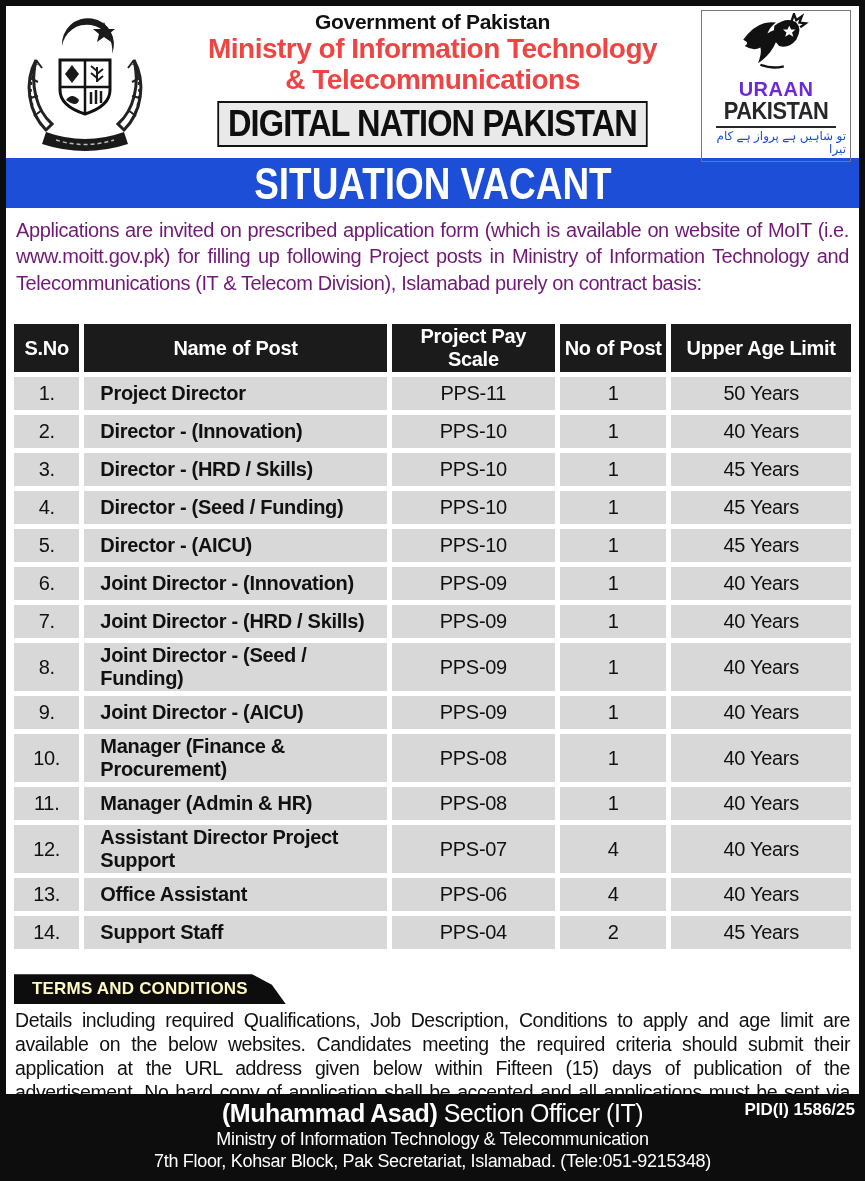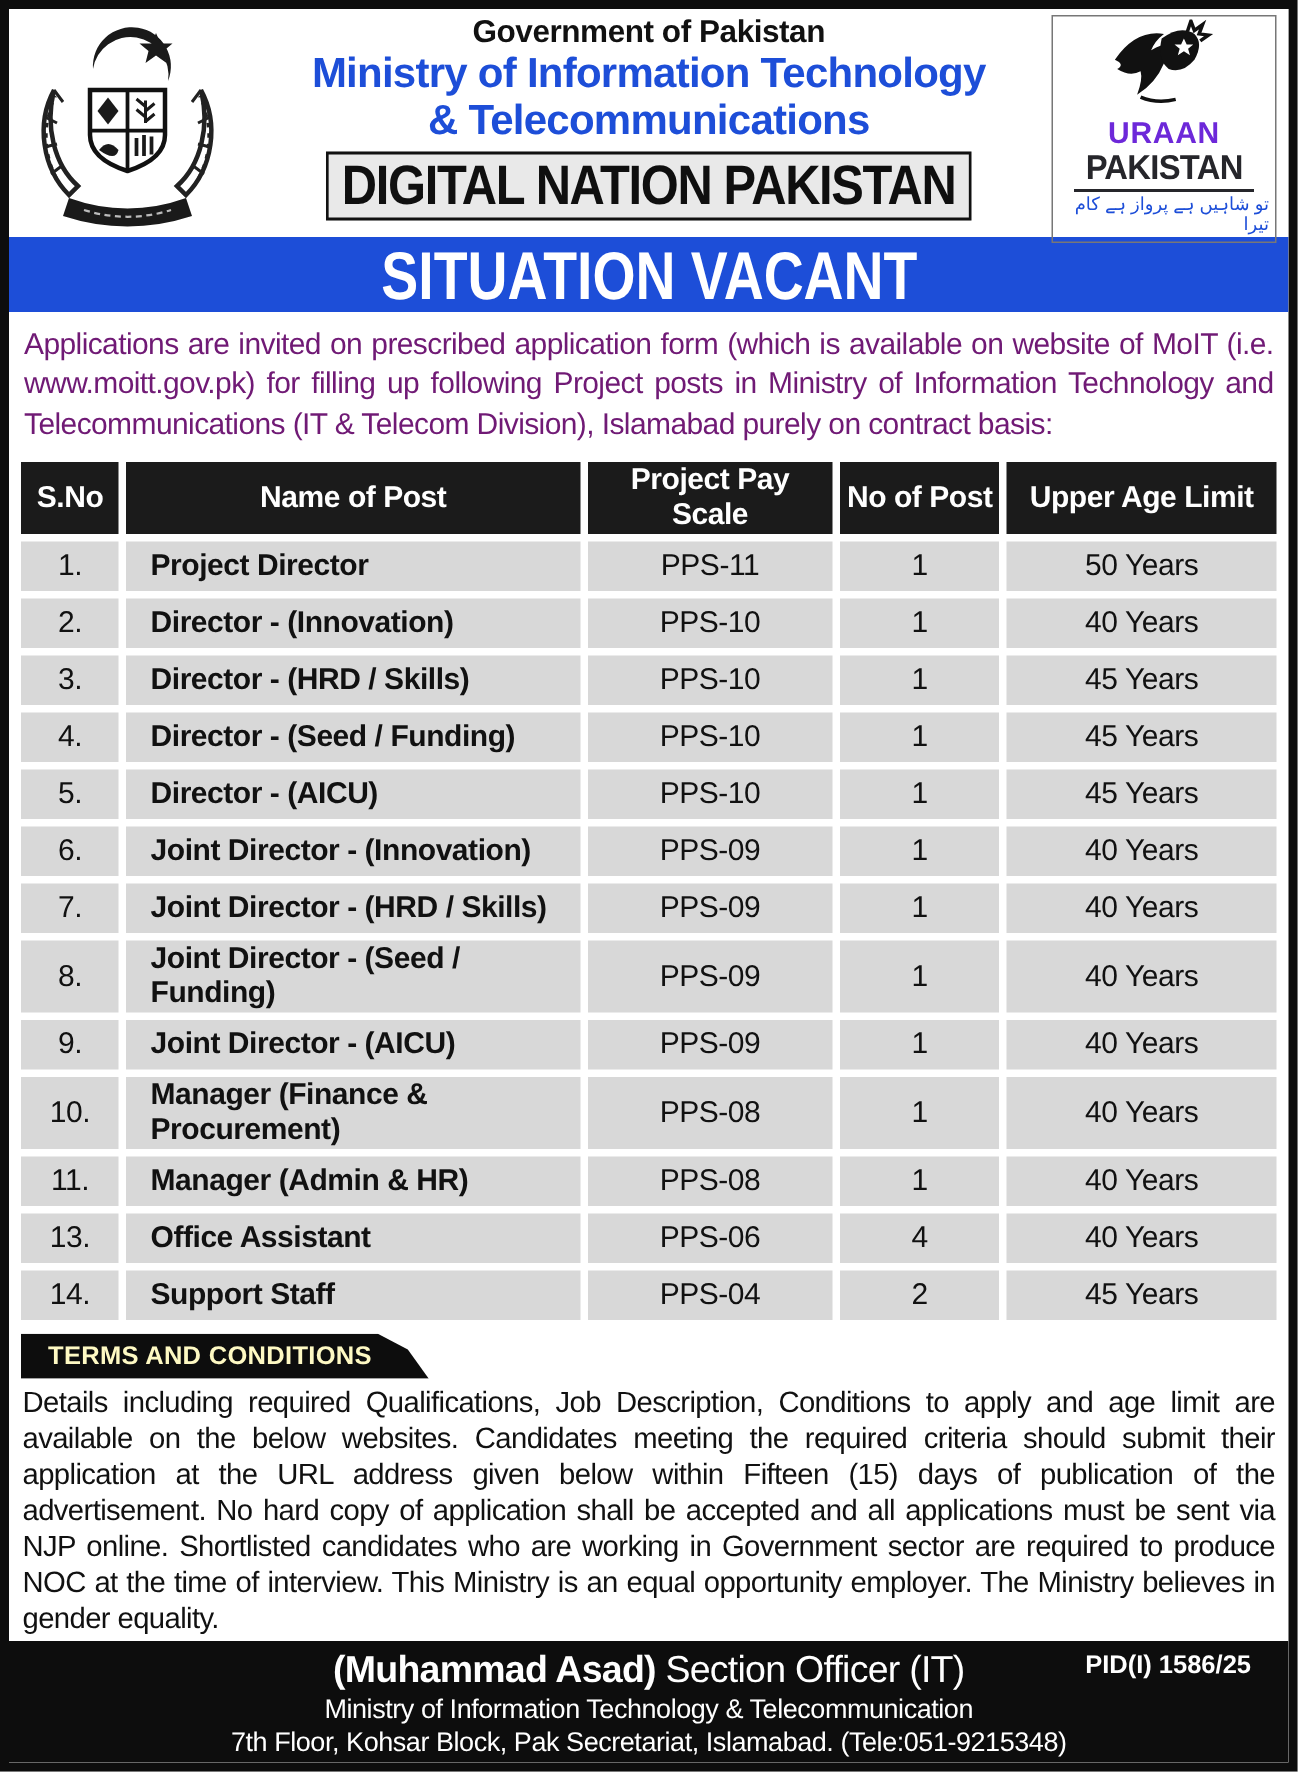--- a/index.html
+++ b/index.html
@@ -6,21 +6,21 @@
   *{box-sizing:border-box;font-family:"Liberation Sans",sans-serif;}
   .page{
     position:relative;width:865px;height:1181px;margin:0 auto;
     background:#ffffff;border:6px solid #0d0d0d;overflow:hidden;
   }
   
   .masthead{display:flex;align-items:flex-start;height:152px;background:#fff;}
   .emblem-wrap{width:158px;display:flex;justify-content:center;padding-top:6px;flex:0 0 auto;}
   .head-center{flex:1;text-align:center;padding-top:4px;}
   .gov-line{font-size:21px;font-weight:bold;color:#111;letter-spacing:-0.3px;}
-  .ministry-line{font-size:28px;font-weight:bold;color:#1d4ed8;line-height:1.1;letter-spacing:-0.5px;}
+  .ministry-line{font-size:28px;font-weight:bold;color:#ef4444;line-height:1.1;letter-spacing:-0.5px;}
   .dnp-box{
     display:inline-block;margin-top:5px;border:2px solid #111;background:#e9e9e9;
     padding:1px 10px;font-size:37px;font-weight:900;color:#0f0f0f;
     letter-spacing:-1px;transform:scaleX(0.88);transform-origin:center;
     white-space:nowrap;line-height:1.1;
   }
   .uraan-wrap{
     width:150px;flex:0 0 auto;margin:4px 8px 0 0;border:1px solid #777;
     display:flex;flex-direction:column;align-items:center;padding:2px 4px 4px;
   }
@@ -35,21 +35,21 @@
   .situation-banner span{
     color:#fff;font-size:45px;font-weight:900;letter-spacing:0px;
     transform:scaleX(0.82);white-space:nowrap;line-height:1;
   }
   
   .intro{
     margin:0;padding:9px 10px 7px;font-size:20px;line-height:1.32;color:#701a75;
     text-align:justify;letter-spacing:-0.4px;
   }
   
-  table.posts{width:847px;margin:0 auto;border-collapse:separate;border-spacing:5px;table-layout:fixed;}
+  table.posts{width:847px;margin:16px auto;border-collapse:separate;border-spacing:5px;table-layout:fixed;}
   table.posts th{
     background:#1b1b1b;color:#fff;font-size:20px;font-weight:bold;
     height:30px;padding:1px 2px;letter-spacing:-0.3px;
   }
   table.posts td{
     background:#d8d8d8;color:#111;font-size:20px;height:33px;
     text-align:center;letter-spacing:-0.3px;padding:1px 2px;
   }
   table.posts td.c-post{text-align:left;padding-left:16px;font-weight:bold;}
   
@@ -67,21 +67,21 @@
     width:556px;height:37px;margin:9px auto 0;background:#0d0d0d;border-radius:10px;
     display:flex;align-items:center;justify-content:space-evenly;
   }
   .url-bar .url{color:#fff;font-size:20px;font-weight:bold;letter-spacing:-0.3px;}
   .url-sep{width:2px;height:24px;background:#cfcfcf;}
   
   .ad-footer{
     position:absolute;left:0;right:0;bottom:0;height:81px;background:#0d0d0d;
     color:#fff;text-align:center;padding-top:5px;
   }
-  .pid{position:absolute;top:6px;right:25px;font-size:17px;font-weight:bold;}
+  .pid{position:absolute;top:6px;right:4px;font-size:17px;font-weight:bold;}
   .officer-line{font-size:25px;letter-spacing:-0.5px;line-height:1.15;}
   .officer-line .oname{font-weight:bold;}
   .dept-line{font-size:18px;letter-spacing:-0.3px;line-height:1.25;}
   .addr-line{font-size:18px;letter-spacing:-0.3px;line-height:1.25;}
   svg{display:block;}
 </style>
 </head>
 <body>
 
 <div class="page">
@@ -233,20 +233,27 @@
           <td class="c-age">40 Years</td>
         </tr>
         <tr>
           <td class="c-sno">11.</td>
           <td class="c-post">Manager (Admin &amp; HR)</td>
           <td class="c-scale">PPS-08</td>
           <td class="c-count">1</td>
           <td class="c-age">40 Years</td>
         </tr>
         <tr>
+          <td class="c-sno">12.</td>
+          <td class="c-post">Assistant Director Project Support</td>
+          <td class="c-scale">PPS-07</td>
+          <td class="c-count">4</td>
+          <td class="c-age">40 Years</td>
+        </tr>
+        <tr>
           <td class="c-sno">13.</td>
           <td class="c-post">Office Assistant</td>
           <td class="c-scale">PPS-06</td>
           <td class="c-count">4</td>
           <td class="c-age">40 Years</td>
         </tr>
         <tr>
           <td class="c-sno">14.</td>
           <td class="c-post">Support Staff</td>
           <td class="c-scale">PPS-04</td>

